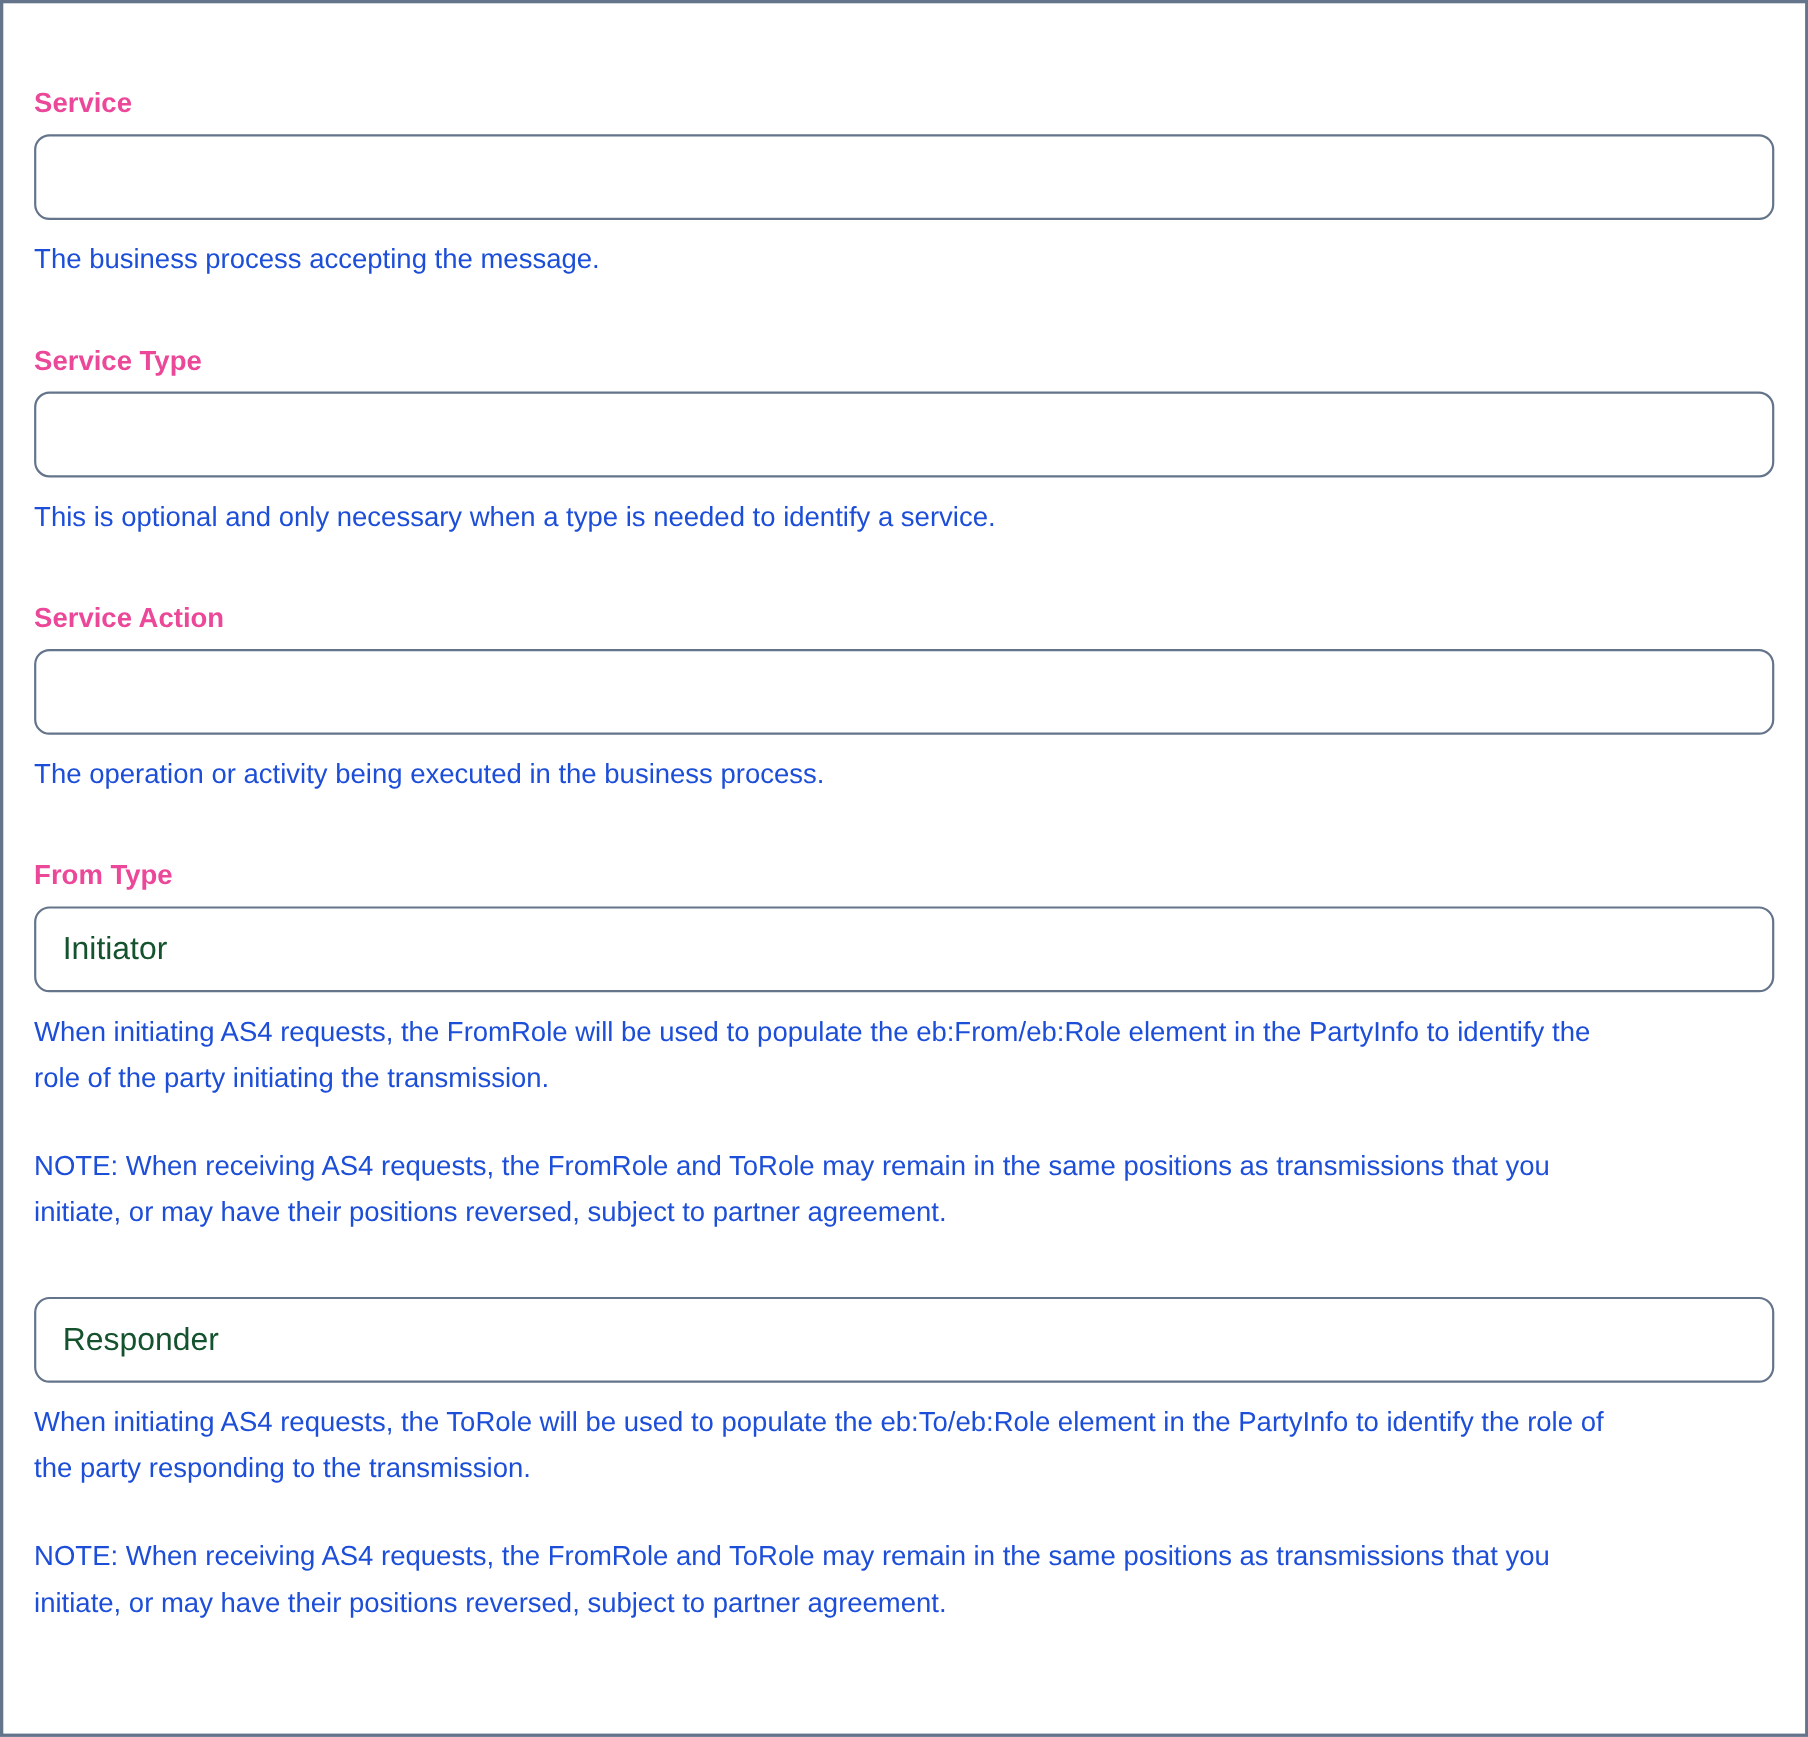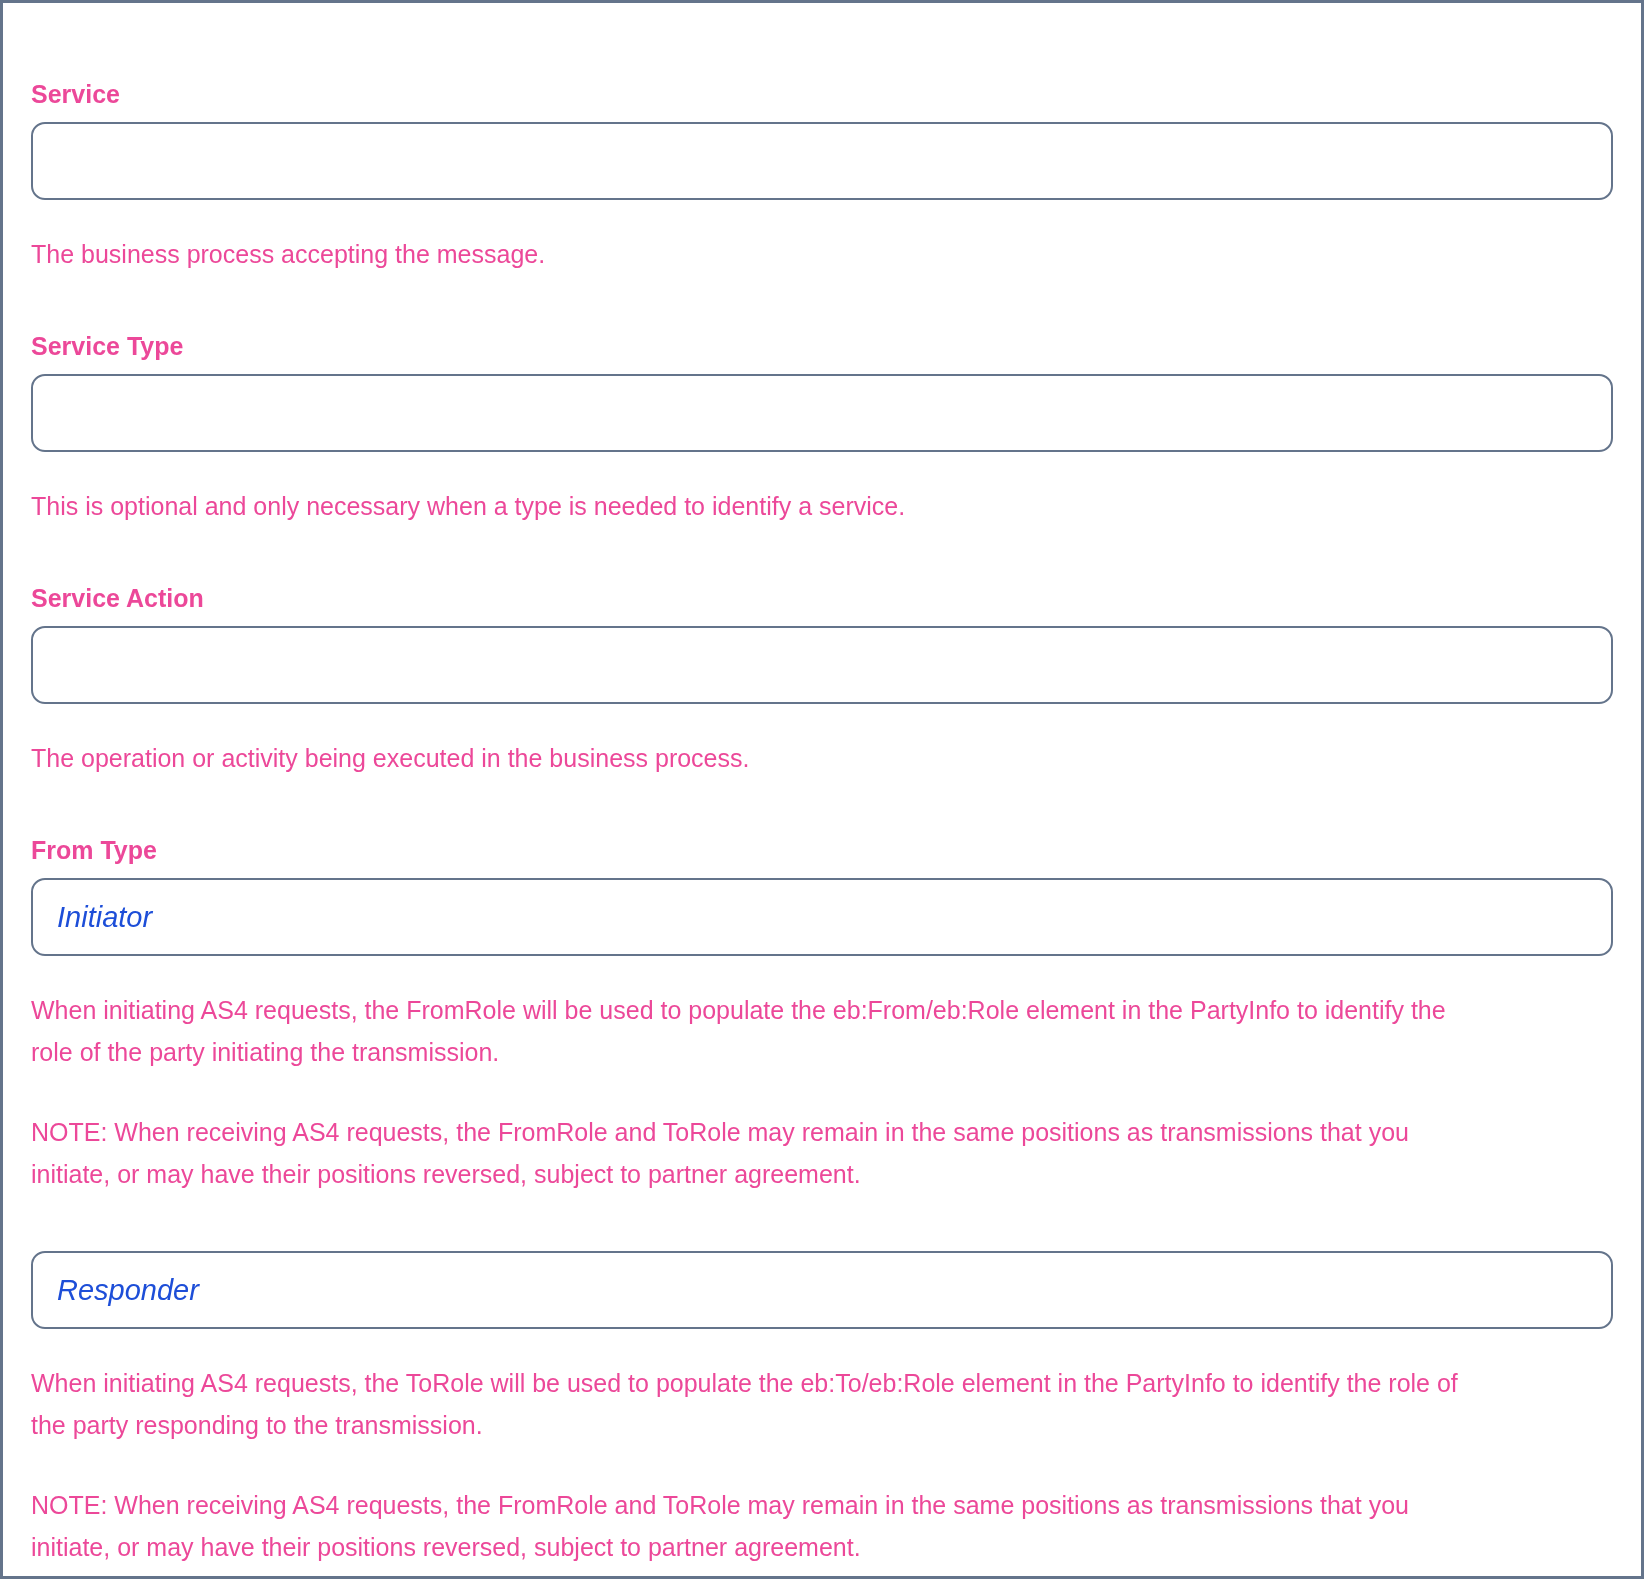--- a/index.html
+++ b/index.html
@@ -40,30 +40,29 @@
     display: block;
     box-sizing: border-box;
     width: 100%;
     height: 78px;
     border: 2px solid #64748b;
     border-radius: 14px;
     background: #ffffff;
     padding: 0 24px;
     font-family: inherit;
     font-size: 29px;
-    color: #1d4ed8;
+    color: #14532d;
     outline: none;
-    font-style: italic;
   }
   .helper {
-    margin-top: 33px;
+    margin-top: 15px;
     max-width: 1460px;
     font-size: 25px;
     line-height: 1.68;
-    color: #ec4899;
+    color: #1d4ed8;
   }
   .helper p {
     margin: 0;
   }
   .helper p + p {
     margin-top: 38px;
   }
 </style>
 </head>
 <body>

